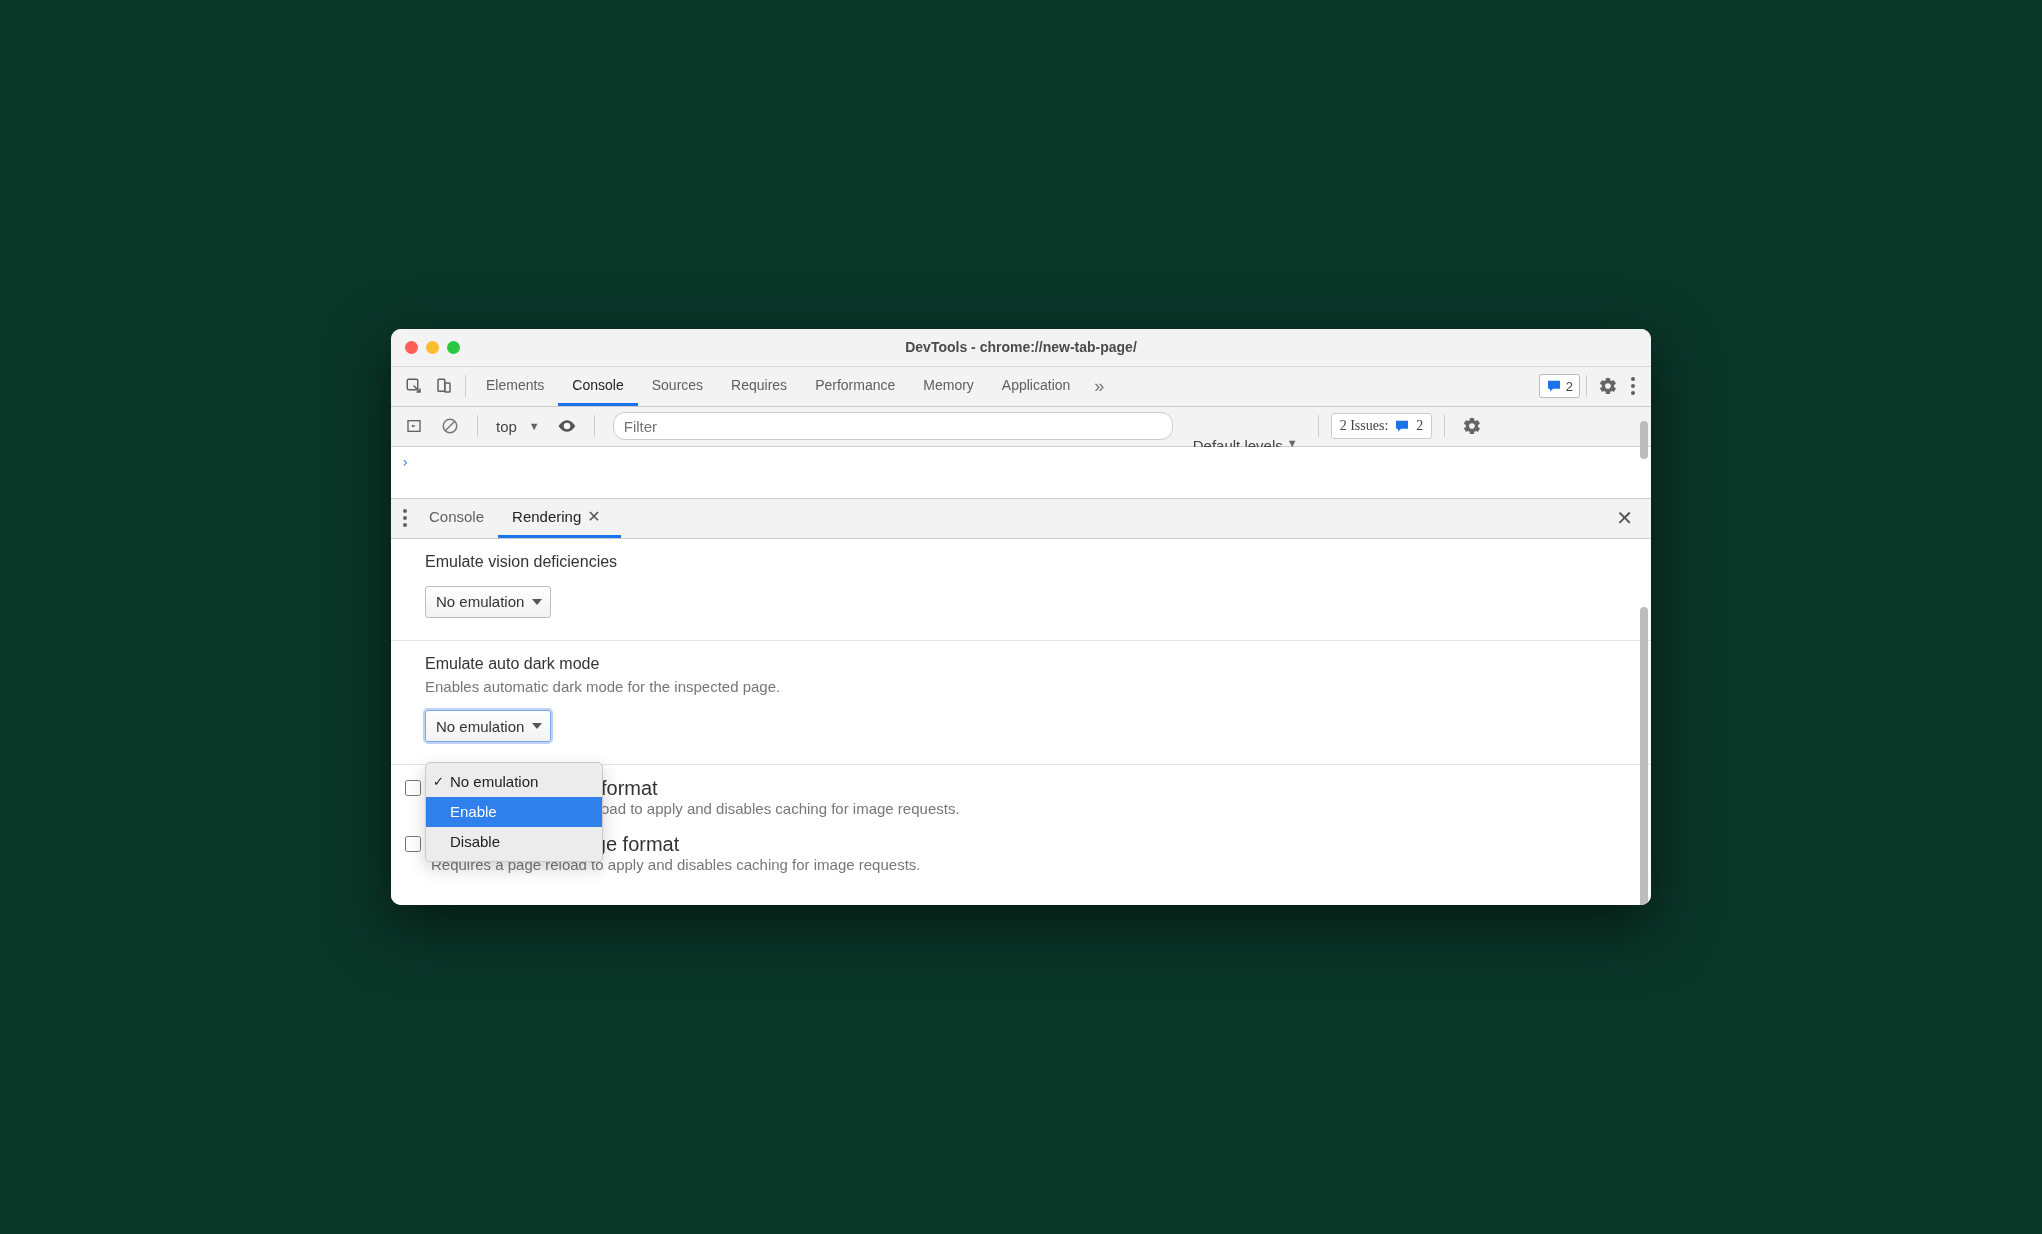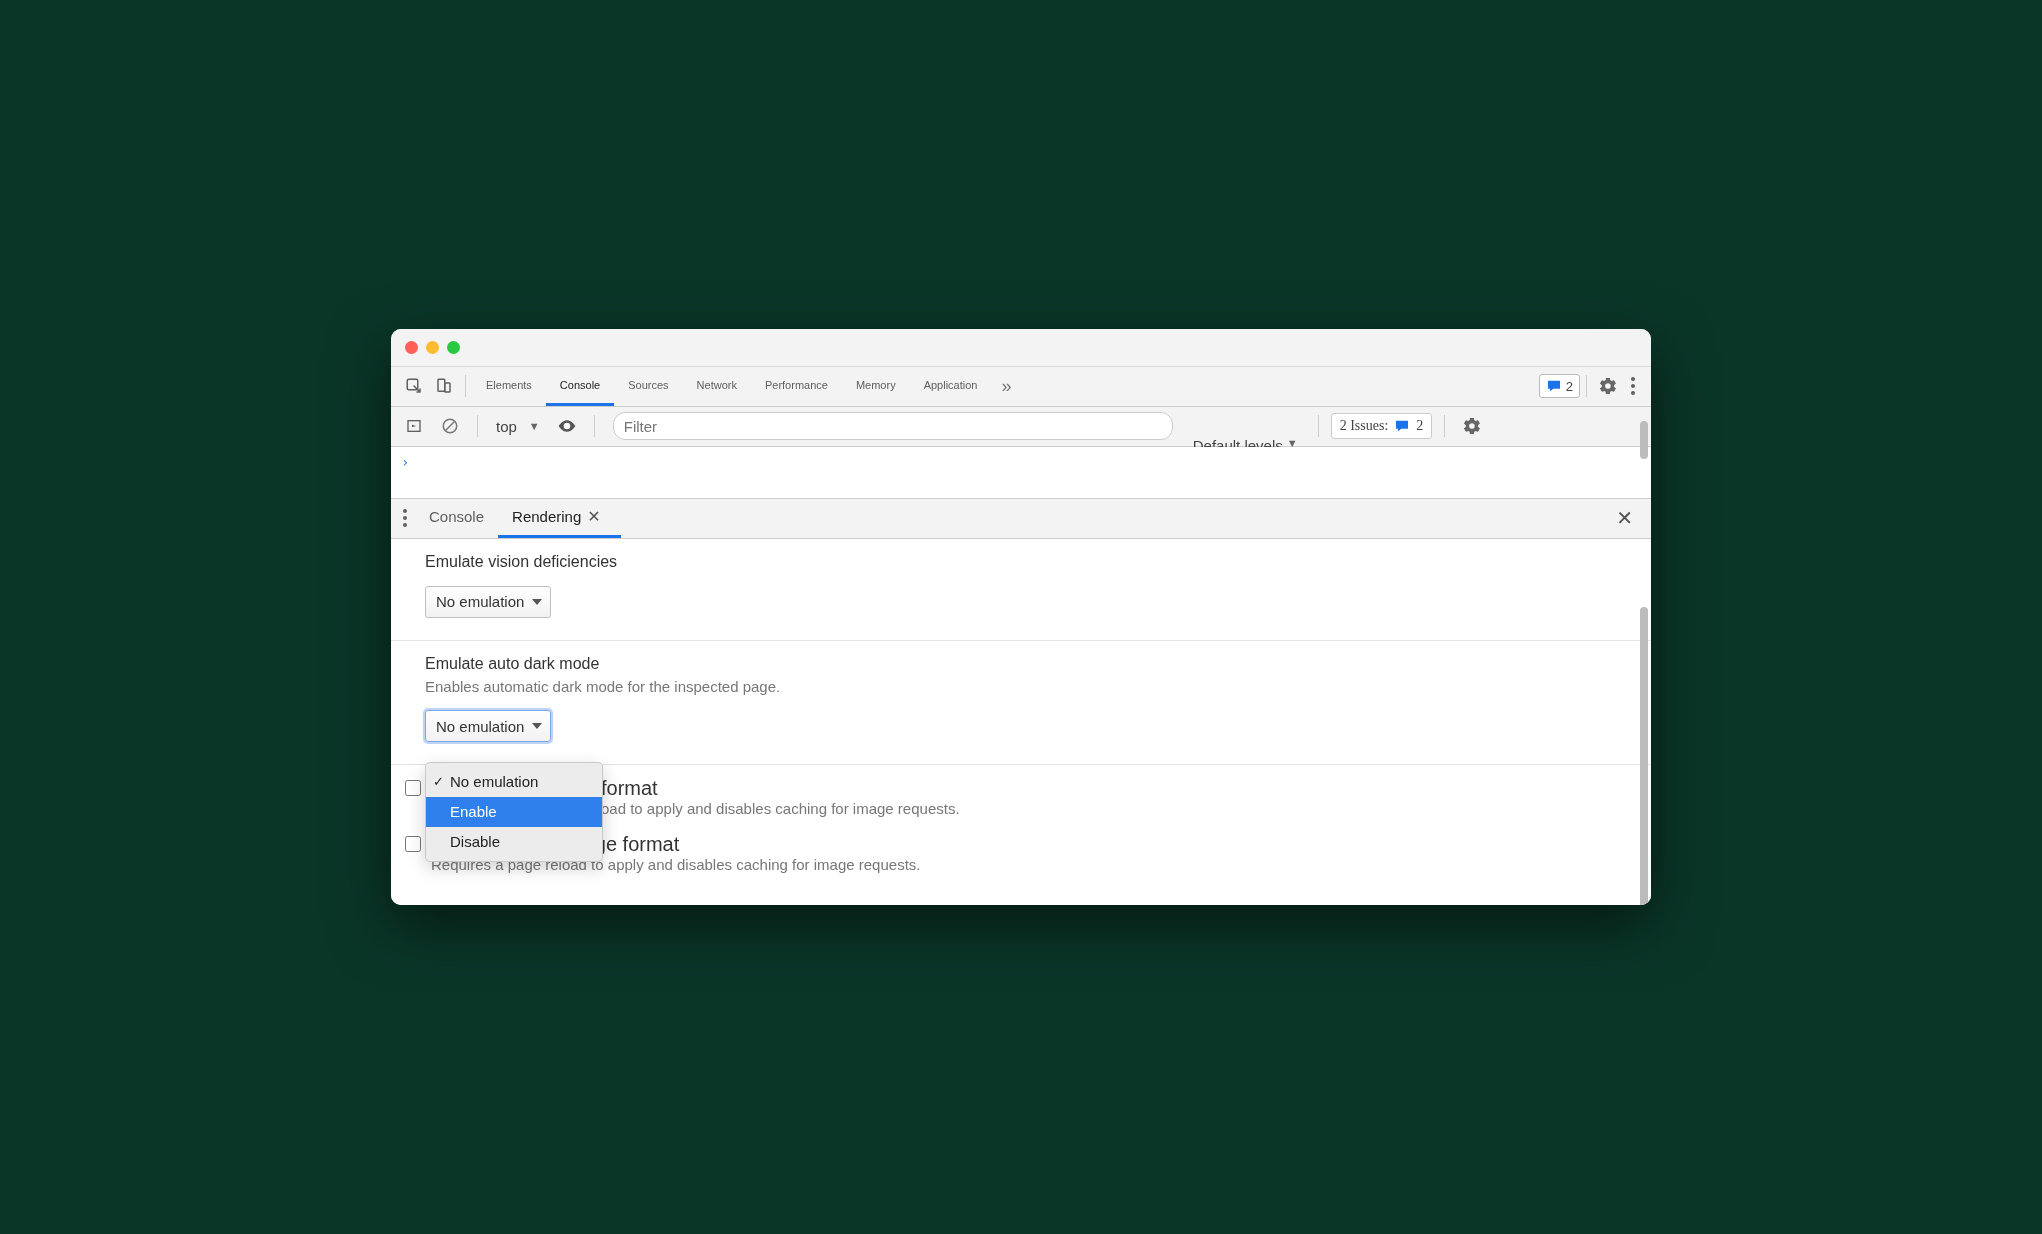--- a/index.html
+++ b/index.html
@@ -65,21 +65,21 @@
   .vdiv {
     width: 1px; height: 22px;
     background: #ccc;
     margin: 0 6px;
   }
   .tab {
     padding: 0 14px;
     height: 40px;
     display: flex;
     align-items: center;
-    font-size: 11px;
+    font-size: 14px;
     color: #606060;
     cursor: pointer;
     border-bottom: 3px solid transparent;
   }
   .tab.active {
     color: #222;
     font-weight: 500;
     border-bottom-color: #1a73e8;
   }
   .spacer { flex: 1; }
@@ -318,40 +318,41 @@
 <body>
 
 <div class="window">
 
   <div class="titlebar">
     <div class="traffic-lights">
       <div class="tl red"></div>
       <div class="tl yellow"></div>
       <div class="tl green"></div>
     </div>
+    <div class="title">DevTools - chrome://new-tab-page/</div>
   </div>
 
   <div class="main-tabs">
     <div class="icon-btn">
       <svg width="18" height="18" viewBox="0 0 24 24" fill="none" stroke="currentColor" stroke-width="2">
           <rect x="3" y="3" width="14" height="14" rx="2"></rect>
           <path d="M12 12 L20 20 M16 20 L20 20 L20 16" stroke-linecap="round"></path>
         </svg>
     </div>
     <div class="icon-btn">
       <svg width="18" height="18" viewBox="0 0 24 24" fill="none" stroke="currentColor" stroke-width="2">
           <rect x="4" y="3" width="9" height="16" rx="1"></rect>
           <rect x="13" y="8" width="7" height="12" rx="1"></rect>
         </svg>
     </div>
     <div class="vdiv"></div>
     <div class="tab">Elements</div>
     <div class="tab active">Console</div>
     <div class="tab">Sources</div>
-    <div class="tab">Network</div>
+    <div class="tab">Requires</div>
     <div class="tab">Performance</div>
     <div class="tab">Memory</div>
     <div class="tab">Application</div>
     <div class="icon-btn" style="font-size:18px;color:#777;">»</div>
     <div class="spacer"></div>
     <div class="badge-btn">
       <svg width="16" height="16" viewBox="0 0 24 24" fill="#1a73e8">
           <path d="M3 4 h18 v12 h-10 l-5 4 v-4 h-3 z"></path>
         </svg>
       <span>2</span>

